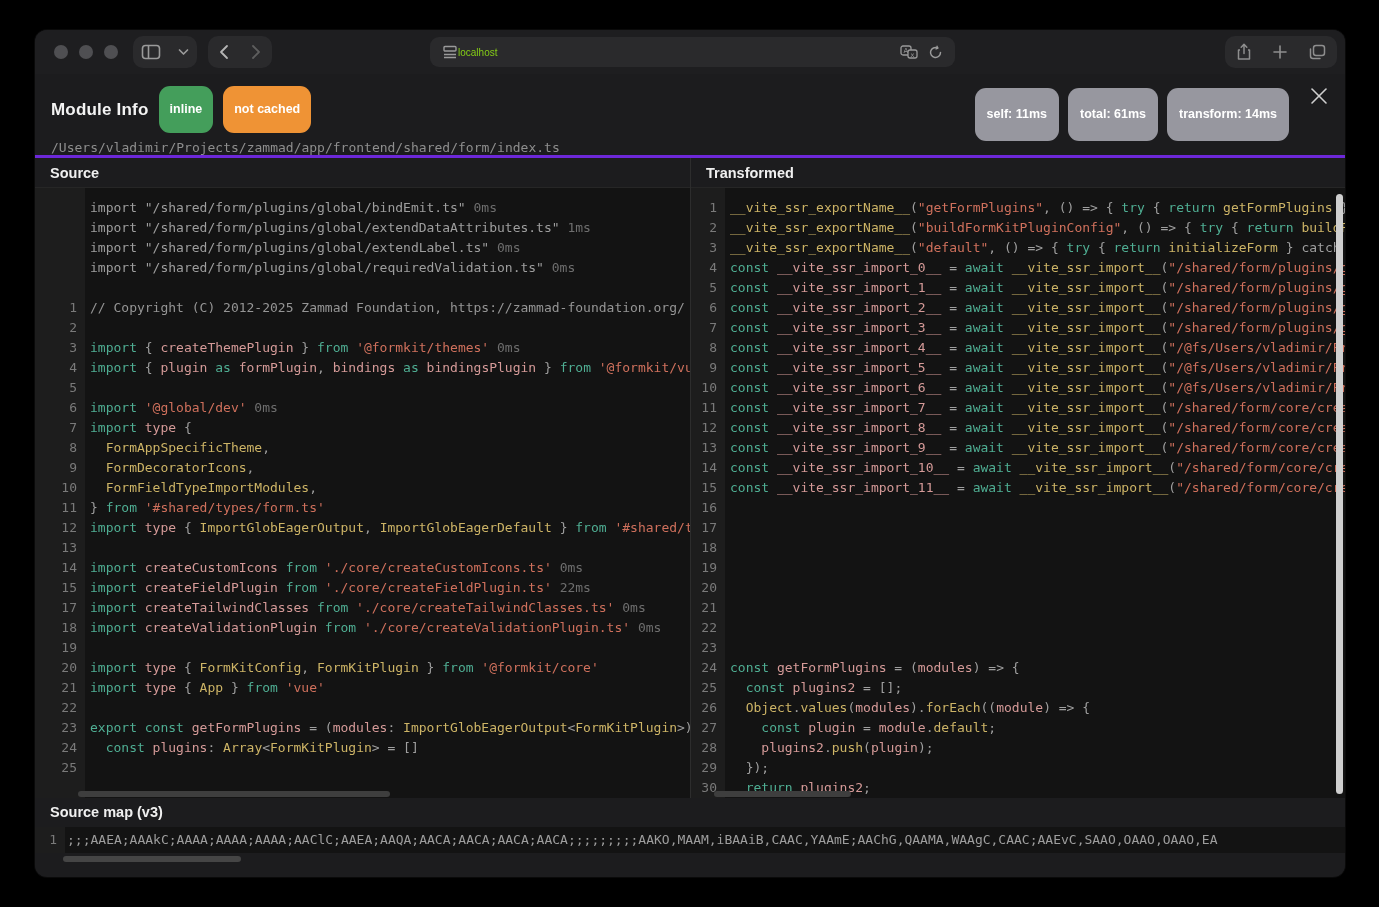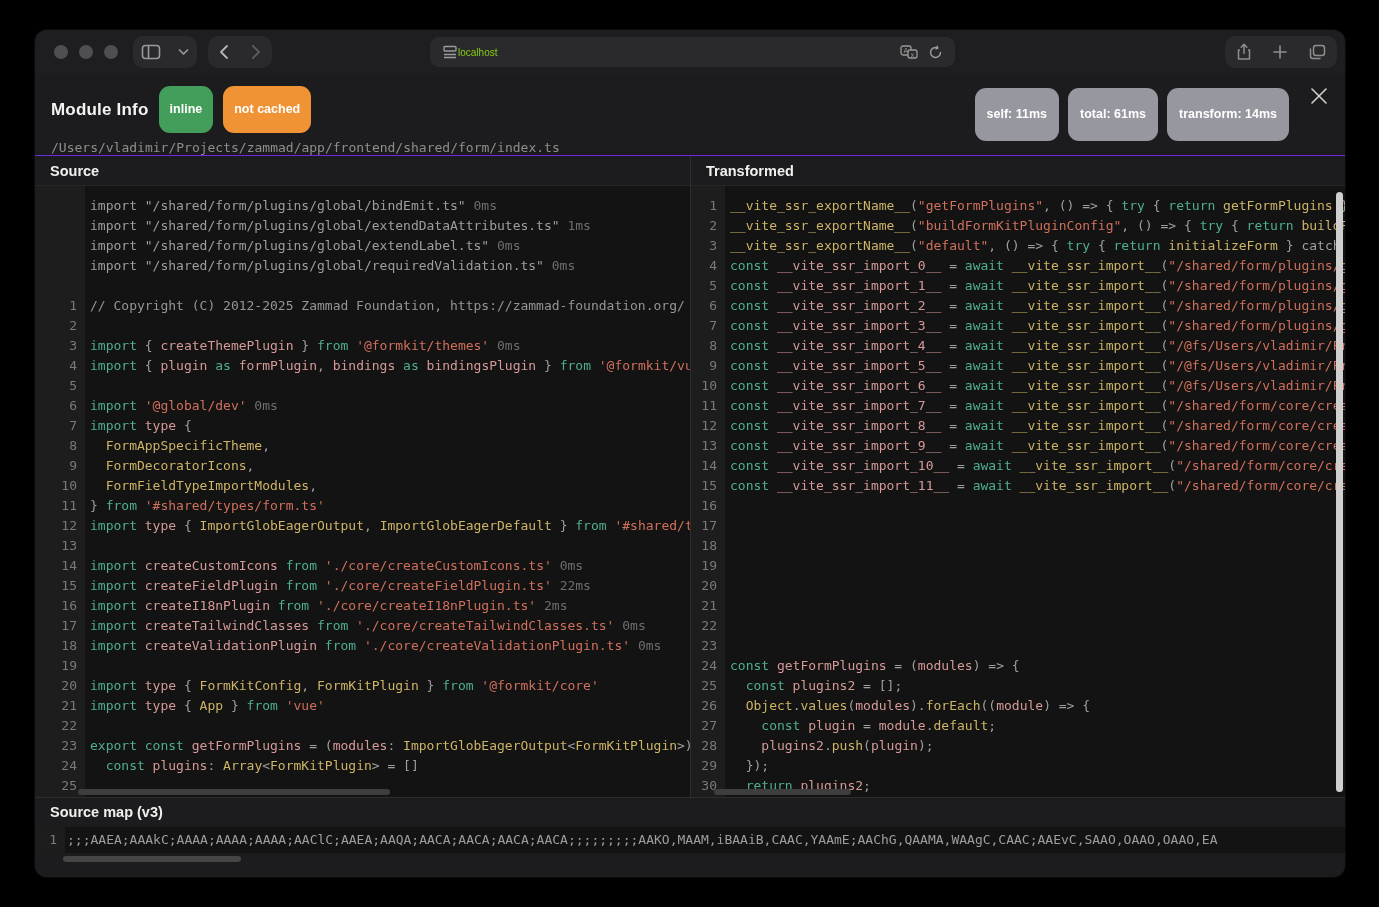--- a/index.html
+++ b/index.html
@@ -22,21 +22,21 @@
   
   .mod-header{position:relative;height:81px;background:#1c1c1e;padding:0 16px;box-sizing:border-box;}
   .mod-row{display:flex;align-items:center;padding-top:12px;gap:10px;}
   .mod-title{color:#f3f3f3;font-size:17px;font-weight:bold;letter-spacing:.2px;}
   .badge{font-size:12.5px;font-weight:bold;color:#fff;border-radius:11px;padding:16px 11px;line-height:15px;}
   .stats{position:absolute;right:56px;top:14px;display:flex;gap:9px;}
   .stat{background:#97979f;color:#fff;font-size:12.5px;font-weight:bold;border-radius:11px;padding:19px 12px;line-height:15px;}
   .close-btn{position:absolute;right:16px;top:12px;width:20px;height:20px;cursor:pointer;}
   .filepath{margin-top:7px;color:#8e8e8e;font:13px/16px "DejaVu Sans Mono",monospace;}
   
-  .panels{position:relative;height:643px;border-top:1px solid #6d28d9;border-bottom:1px solid #2d2d2d;
+  .panels{position:relative;height:643px;border-top:3px solid #6d28d9;border-bottom:1px solid #2d2d2d;
     box-sizing:border-box;display:flex;}
   .panel{position:relative;width:655px;box-sizing:border-box;}
   .panel + .panel{border-left:1px solid #2d2d2d;}
   .panel-head{height:30px;line-height:30px;padding-left:15px;color:#f0f0f0;font-size:14.5px;font-weight:bold;
     background:#1c1c1e;border-bottom:1px solid #262626;box-sizing:border-box;}
   .codearea{position:relative;height:611px;background:#131313;overflow:hidden;padding-top:10px;box-sizing:border-box;}
   .gutter-bg{position:absolute;left:0;top:0;bottom:0;background:#1d1d1d;}
   .panel-source .gutter-bg{width:50px;}
   .panel-transformed .gutter-bg{width:34px;}
   .cl{position:relative;height:20px;white-space:pre;font:13px/20px "DejaVu Sans Mono",monospace;}
@@ -165,21 +165,20 @@
             <div class="cl"><span class="ln">6</span><span class="lc"><span class="c-kw">import</span><span class="c-str"> '@global/dev'</span><span class="c-dim"> 0ms</span></span></div>
             <div class="cl"><span class="ln">7</span><span class="lc"><span class="c-kw">import</span><span class="c-id"> type</span><span class="c-pun"> {</span></span></div>
             <div class="cl"><span class="ln">8</span><span class="lc"><span class="c-typ">  FormAppSpecificTheme</span><span class="c-pun">,</span></span></div>
             <div class="cl"><span class="ln">9</span><span class="lc"><span class="c-typ">  FormDecoratorIcons</span><span class="c-pun">,</span></span></div>
             <div class="cl"><span class="ln">10</span><span class="lc"><span class="c-typ">  FormFieldTypeImportModules</span><span class="c-pun">,</span></span></div>
             <div class="cl"><span class="ln">11</span><span class="lc"><span class="c-pun">} </span><span class="c-kw">from</span><span class="c-str"> '#shared/types/form.ts'</span></span></div>
             <div class="cl"><span class="ln">12</span><span class="lc"><span class="c-kw">import</span><span class="c-id"> type</span><span class="c-pun"> { </span><span class="c-typ">ImportGlobEagerOutput</span><span class="c-pun">, </span><span class="c-typ">ImportGlobEagerDefault</span><span class="c-pun"> } </span><span class="c-kw">from</span><span class="c-str"> '#shared/types/utils.ts'</span></span></div>
             <div class="cl"><span class="ln">13</span><span class="lc"></span></div>
             <div class="cl"><span class="ln">14</span><span class="lc"><span class="c-kw">import</span><span class="c-id"> createCustomIcons</span><span class="c-kw"> from</span><span class="c-str"> './core/createCustomIcons.ts'</span><span class="c-dim"> 0ms</span></span></div>
             <div class="cl"><span class="ln">15</span><span class="lc"><span class="c-kw">import</span><span class="c-id"> createFieldPlugin</span><span class="c-kw"> from</span><span class="c-str"> './core/createFieldPlugin.ts'</span><span class="c-dim"> 22ms</span></span></div>
-            <div class="cl"><span class="ln">16</span><span class="lc"><span class="c-kw">import</span><span class="c-id"> createI18nPlugin</span><span class="c-kw"> from</span><span class="c-str"> './core/createI18nPlugin.ts'</span><span class="c-dim"> 2ms</span></span></div>
             <div class="cl"><span class="ln">17</span><span class="lc"><span class="c-kw">import</span><span class="c-id"> createTailwindClasses</span><span class="c-kw"> from</span><span class="c-str"> './core/createTailwindClasses.ts'</span><span class="c-dim"> 0ms</span></span></div>
             <div class="cl"><span class="ln">18</span><span class="lc"><span class="c-kw">import</span><span class="c-id"> createValidationPlugin</span><span class="c-kw"> from</span><span class="c-str"> './core/createValidationPlugin.ts'</span><span class="c-dim"> 0ms</span></span></div>
             <div class="cl"><span class="ln">19</span><span class="lc"></span></div>
             <div class="cl"><span class="ln">20</span><span class="lc"><span class="c-kw">import</span><span class="c-id"> type</span><span class="c-pun"> { </span><span class="c-typ">FormKitConfig</span><span class="c-pun">, </span><span class="c-typ">FormKitPlugin</span><span class="c-pun"> } </span><span class="c-kw">from</span><span class="c-str"> '@formkit/core'</span></span></div>
             <div class="cl"><span class="ln">21</span><span class="lc"><span class="c-kw">import</span><span class="c-id"> type</span><span class="c-pun"> { </span><span class="c-typ">App</span><span class="c-pun"> } </span><span class="c-kw">from</span><span class="c-str"> 'vue'</span></span></div>
             <div class="cl"><span class="ln">22</span><span class="lc"></span></div>
             <div class="cl"><span class="ln">23</span><span class="lc"><span class="c-kw">export const</span><span class="c-id"> getFormPlugins</span><span class="c-pun"> = (</span><span class="c-id">modules</span><span class="c-pun">: </span><span class="c-typ">ImportGlobEagerOutput</span><span class="c-pun">&lt;</span><span class="c-typ">FormKitPlugin</span><span class="c-pun">&gt;) =&gt; {</span></span></div>
             <div class="cl"><span class="ln">24</span><span class="lc"><span class="c-kw">  const</span><span class="c-id"> plugins</span><span class="c-pun">: </span><span class="c-typ">Array</span><span class="c-pun">&lt;</span><span class="c-typ">FormKitPlugin</span><span class="c-pun">&gt; = []</span></span></div>
             <div class="cl"><span class="ln">25</span><span class="lc"></span></div>
           </div>

